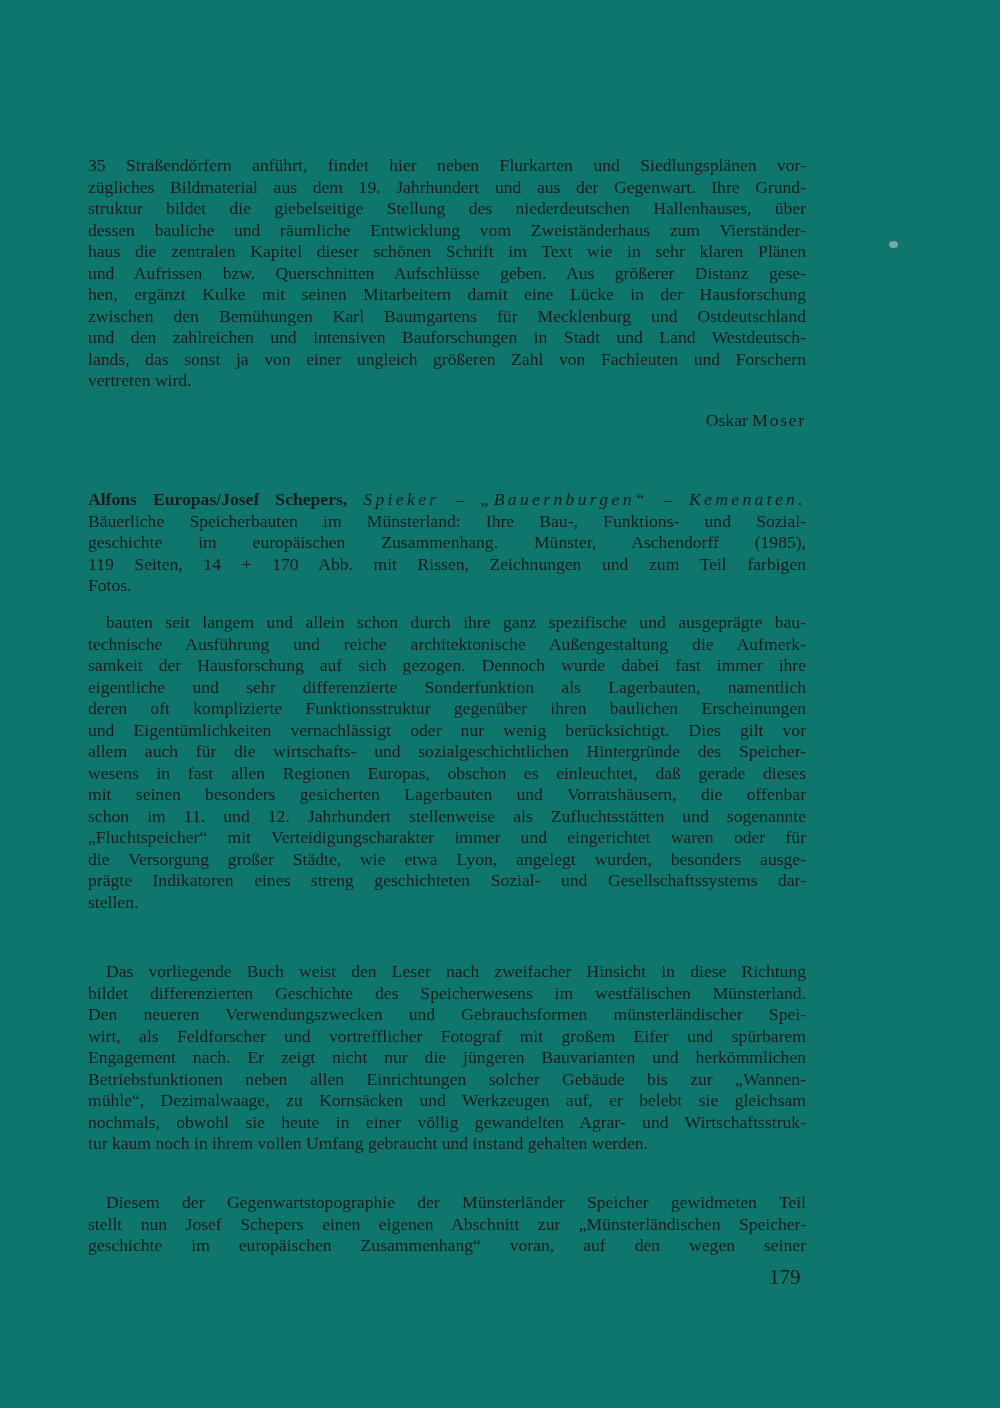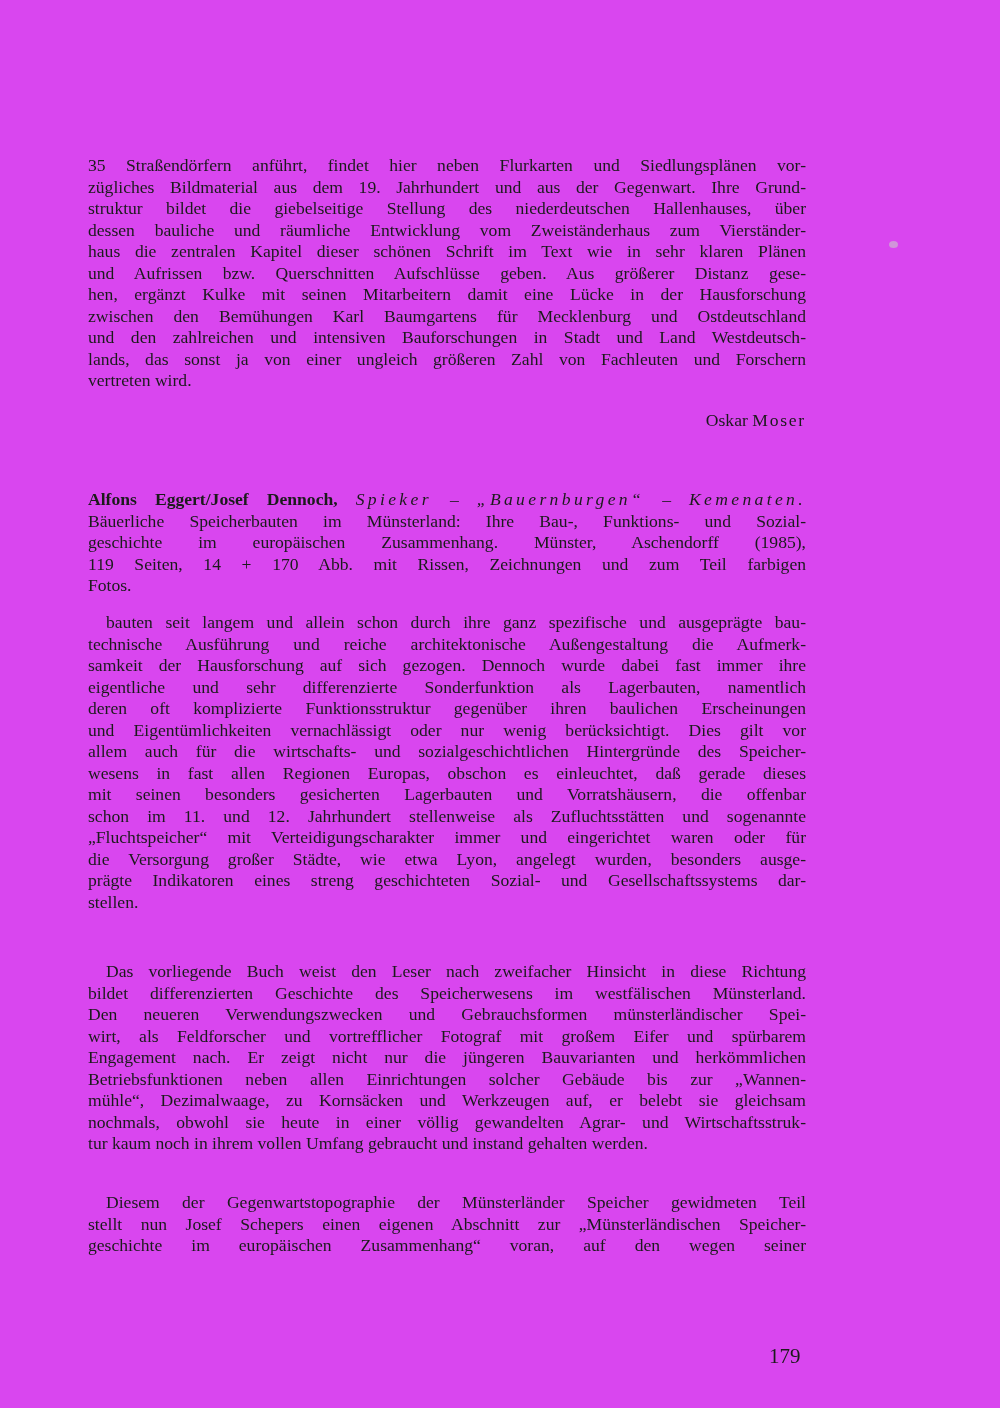--- a/index.html
+++ b/index.html
@@ -1,20 +1,20 @@
 <!DOCTYPE html>
 <html><head>
 <meta charset="utf-8">
 <style>
   html, body { margin: 0; padding: 0; background: #ffffff; }
   .page {
     position: relative;
     width: 1000px;
     height: 1408px;
-    background: #d946ef;
+    background: #0f766e;
     color: #1b1b1b;
     font-family: "Liberation Serif", "DejaVu Serif", serif;
     overflow: hidden;
   }
   .block {
     position: absolute;
     left: 88px;
     width: 718px;
     font-size: 17.6px;
     line-height: 21.5px;
@@ -24,21 +24,21 @@
   .indent-first .jline:first-child { text-indent: 18px; }
   .head-first { text-align: justify; text-align-last: justify; }
   .head-cont { }
   .bold { font-weight: bold; }
   .sperr { letter-spacing: 0.19em; font-style: italic; }
   .sperr-name { letter-spacing: 0.1em; }
   .signature { text-align: right; }
   .pagenum {
     position: absolute;
     left: 769px;
-    top: 1343px;
+    top: 1264px;
     font-size: 21px;
     line-height: 26px;
   }
   .speck {
     position: absolute;
     left: 889px;
     top: 241px;
     width: 9px;
     height: 7px;
     background: #c9c9c9;
@@ -67,21 +67,21 @@
     <div class="endline">vertreten wird.</div>
   </div>
 
   <div class="block signature" style="top:410px">
     <span>Oskar</span>
     <span class="sperr-name">Moser</span>
   </div>
 
   <div class="block" style="top:489px">
     <div class="head-first">
-      <span class="bold">Alfons Eggert/Josef Dennoch,</span>
+      <span class="bold">Alfons Europas/Josef Schepers,</span>
       <span class="sperr">Spieker</span>
       <span>–</span>
       <span class="sperr">„Bauernburgen“</span>
       <span>–</span>
       <span class="sperr">Kemenaten.</span>
     </div>
     <div class="head-cont">
       <div>
           <div class="jline">Bäuerliche Speicherbauten im Münsterland: Ihre Bau-, Funktions- und Sozial-</div>
           <div class="jline">geschichte im europäischen Zusammenhang. Münster, Aschendorff (1985),</div>

